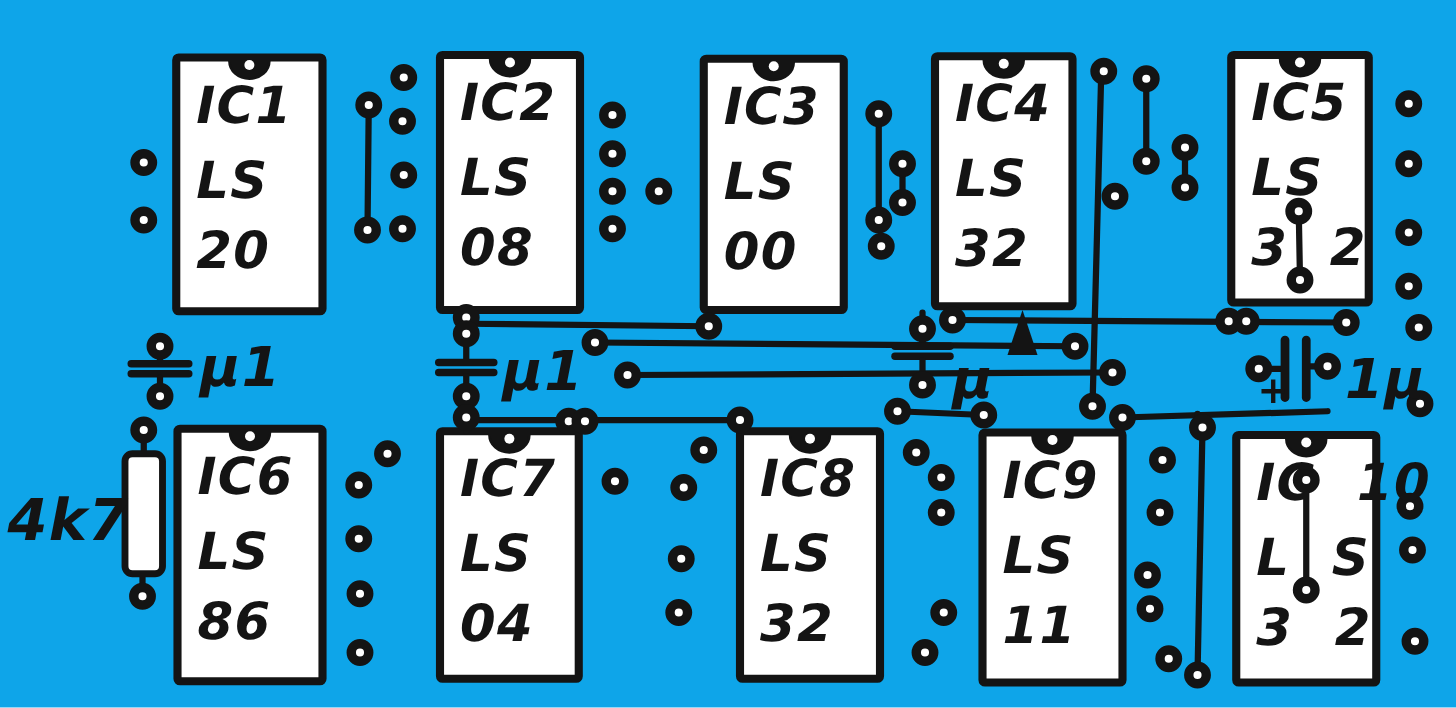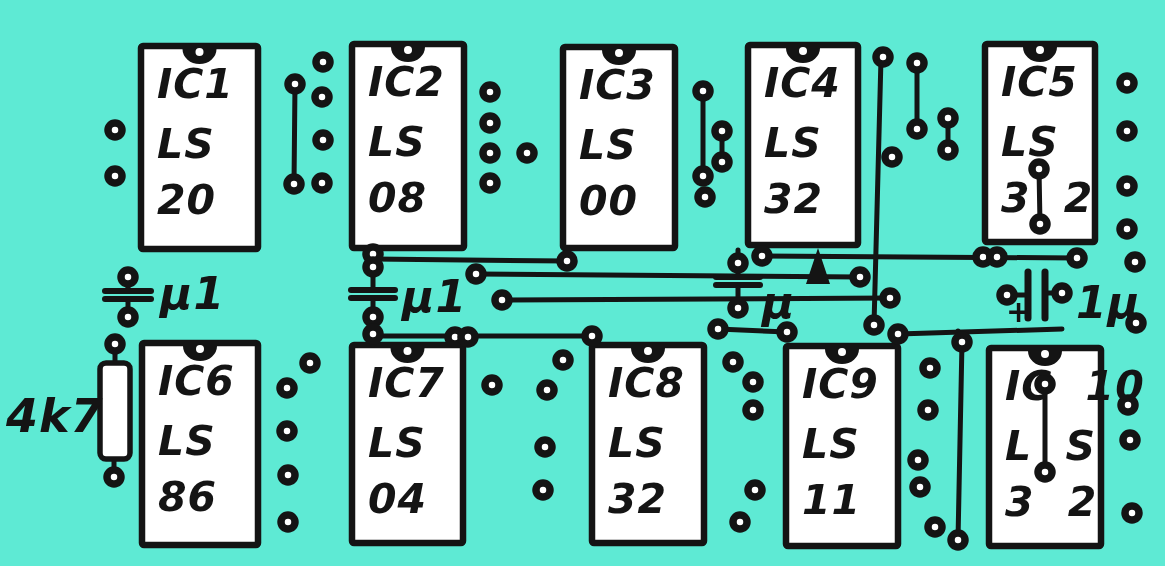--- a/index.html
+++ b/index.html
@@ -1,16 +1,16 @@
 <!DOCTYPE html>
 <html><head>
 <meta charset="utf-8">
 <style>
   html,body{margin:0;padding:0;background:#ffffff;}
-  #stage{position:relative;width:1165px;height:566px;background:#5eead4;overflow:hidden;}
+  #stage{position:relative;width:1165px;height:566px;background:#0ea5e9;overflow:hidden;}
   svg text{font-family:"DejaVu Sans","Liberation Sans",sans-serif;font-weight:700;font-style:italic;letter-spacing:1px;}
   svg text.icline{word-spacing:18px;}
 </style>
 </head>
 <body>
 
 <div id="stage">
   <svg id="board" width="1165" height="566" viewBox="0 0 1165 566" xmlns="http://www.w3.org/2000/svg">
       <g>
         <g>

